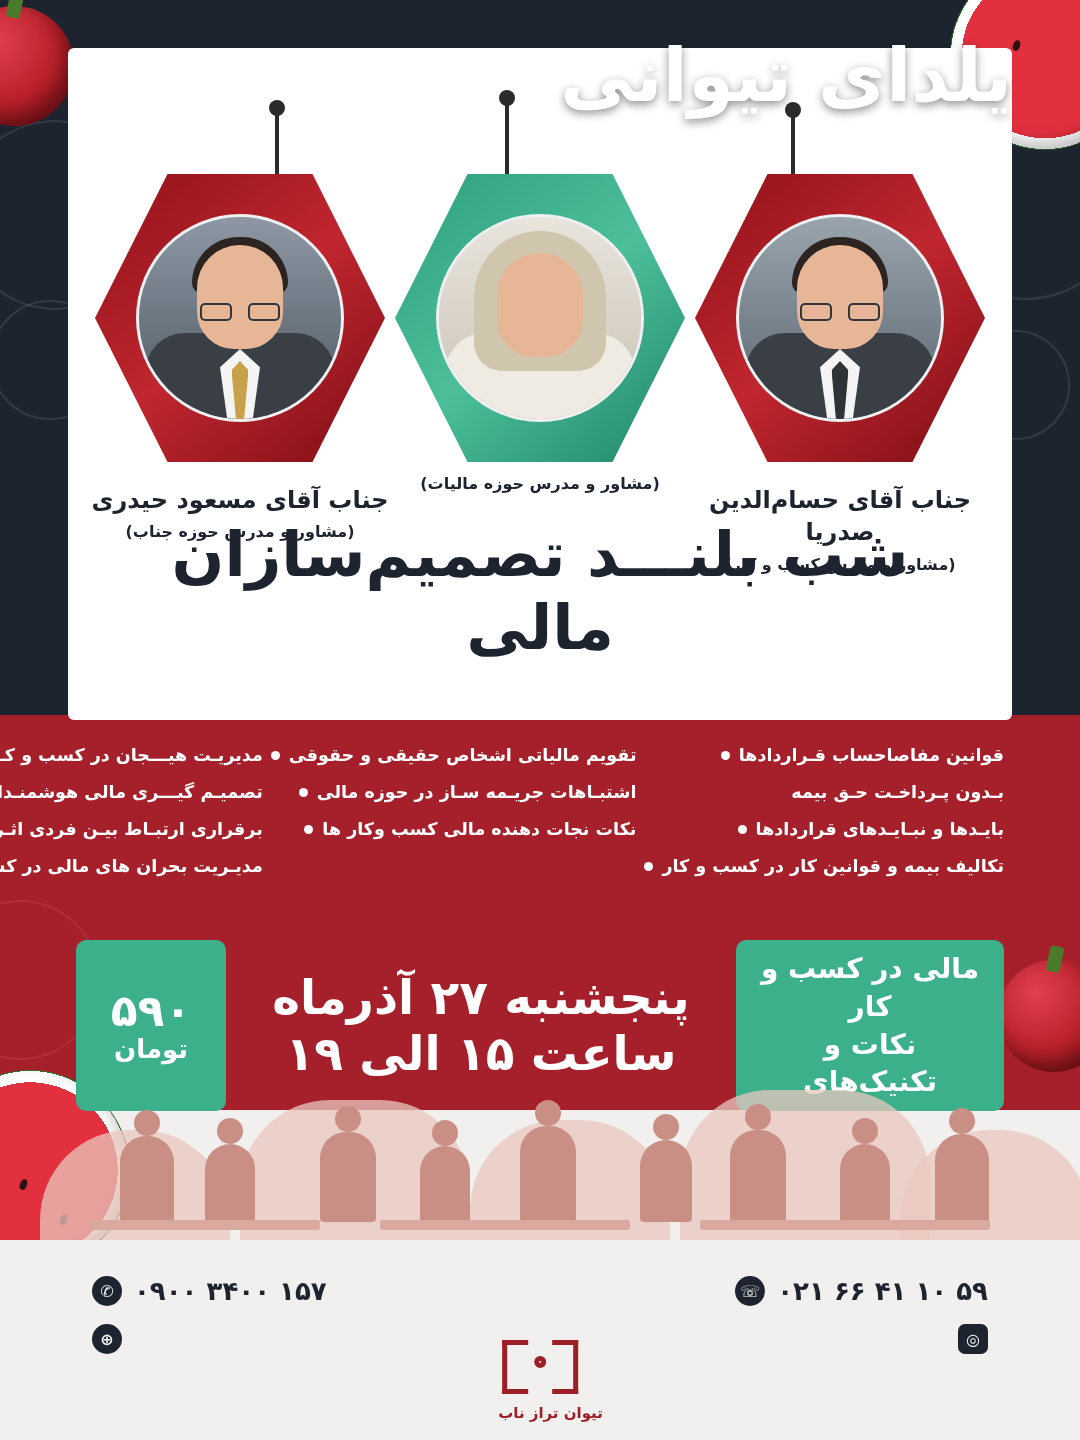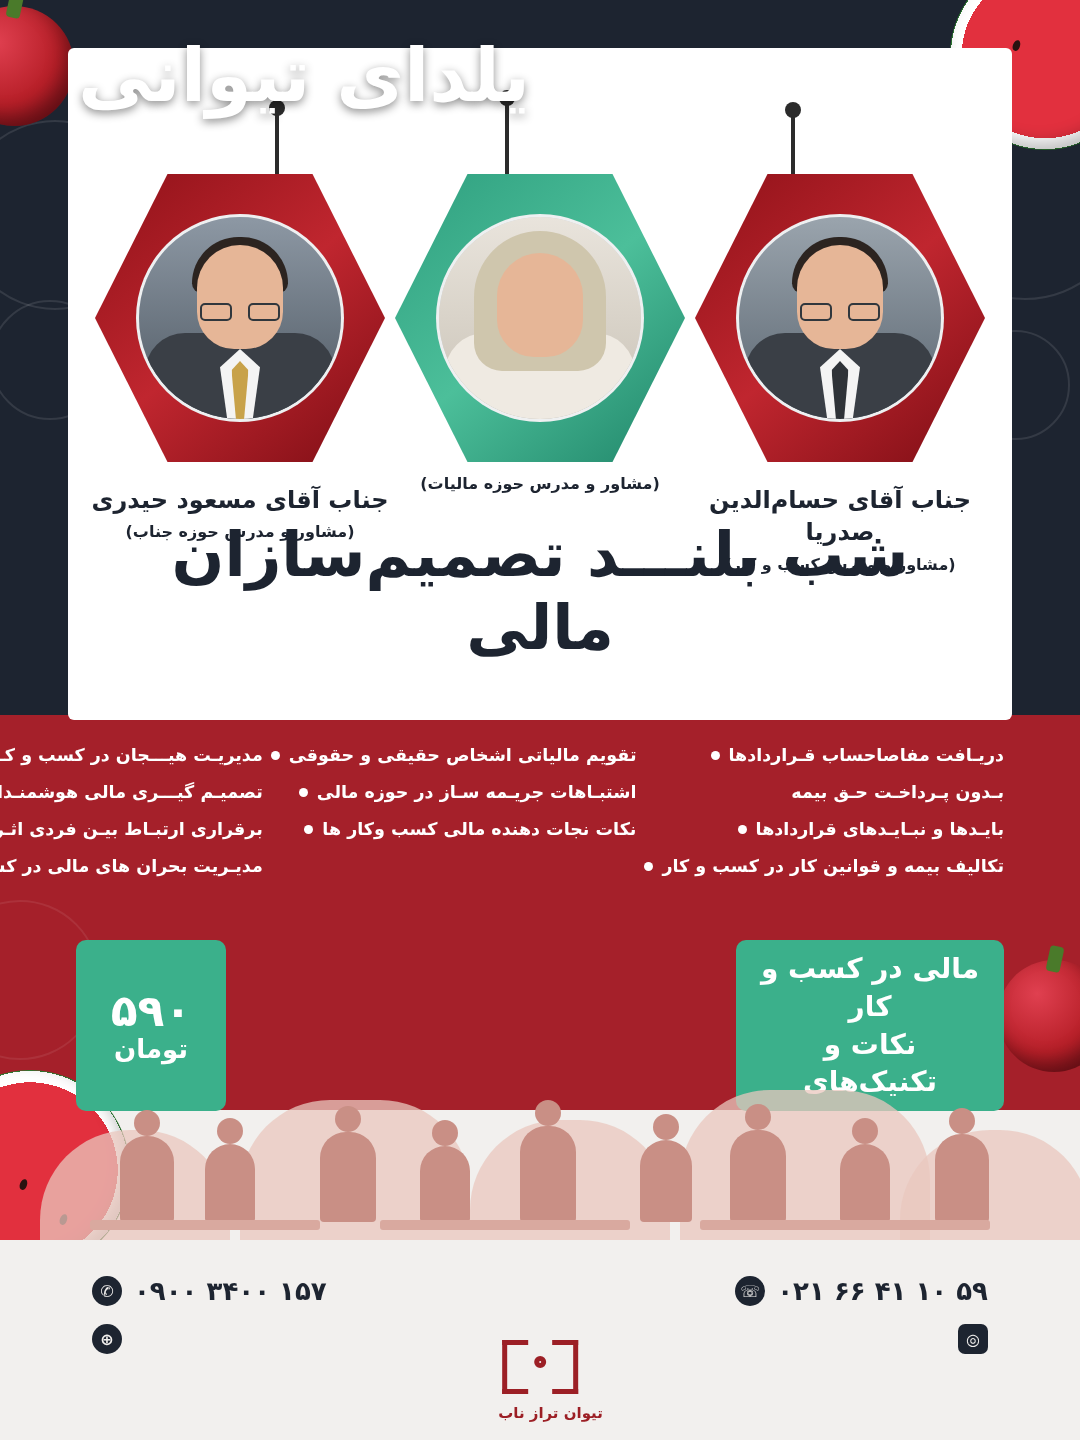--- a/index.html
+++ b/index.html
@@ -48,21 +48,21 @@
     background: #2a1210; transform: rotate(20deg);
   }
 
   
   .card {
     position: absolute; left: 68px; top: 48px; width: 944px; height: 672px;
     background: #ffffff; border-radius: 6px;
   }
   .poster-title {
     position: absolute; top: -16px; right: 0; left: 10px;
-    text-align: left;
+    text-align: right;
     font-size: 74px; font-weight: 700; color: #ffffff;
     letter-spacing: -1px;
     text-shadow: 0 3px 10px rgba(0,0,0,.45);
     z-index: 5;
   }
 
   
   .speakers {
     position: absolute; top: 120px; left: 0; right: 0;
     display: flex; justify-content: center; align-items: flex-start; gap: 0px;
@@ -329,21 +329,21 @@
 
   </div>
 
   <div class="headline">شب بلنـــد تصمیم‌سازان مالی</div>
 </div>
 
 <div class="bullets">
 
   <div class="bcol">
     <div class="bitem">
-      <span>دریـافت مفاصاحساب قـراردادها</span>
+      <span>قوانین مفاصاحساب قـراردادها</span>
       <span class="dot"></span>
     </div>
     <div class="bitem">
       <span>بـدون پـرداخـت حـق بیمه</span>
       <span class="dot" style="visibility:hidden"></span>
     </div>
     <div class="bitem">
       <span>بایـدها و نبـایـدهای قراردادها</span>
       <span class="dot"></span>
     </div>
@@ -389,20 +389,24 @@
 
 </div>
 
 <div class="strip">
 
   <div class="pill topic-pill">
     <span>مالی در کسب و کار</span>
     <span>نکات و تکنیک‌های</span>
   </div>
 
+  <div class="date-block">
+    <span>پنجشنبه ۲۷ آذرماه</span>
+    <span>ساعت ۱۵ الی ۱۹</span>
+  </div>
 
   <div class="pill price-pill">
     <span>۵۹۰</span>
     <span class="sub">تومان</span>
   </div>
 
 </div>
 
 <div class="audience">
   <div class="blob" style="left:40px;width:190px;height:110px;"></div>

